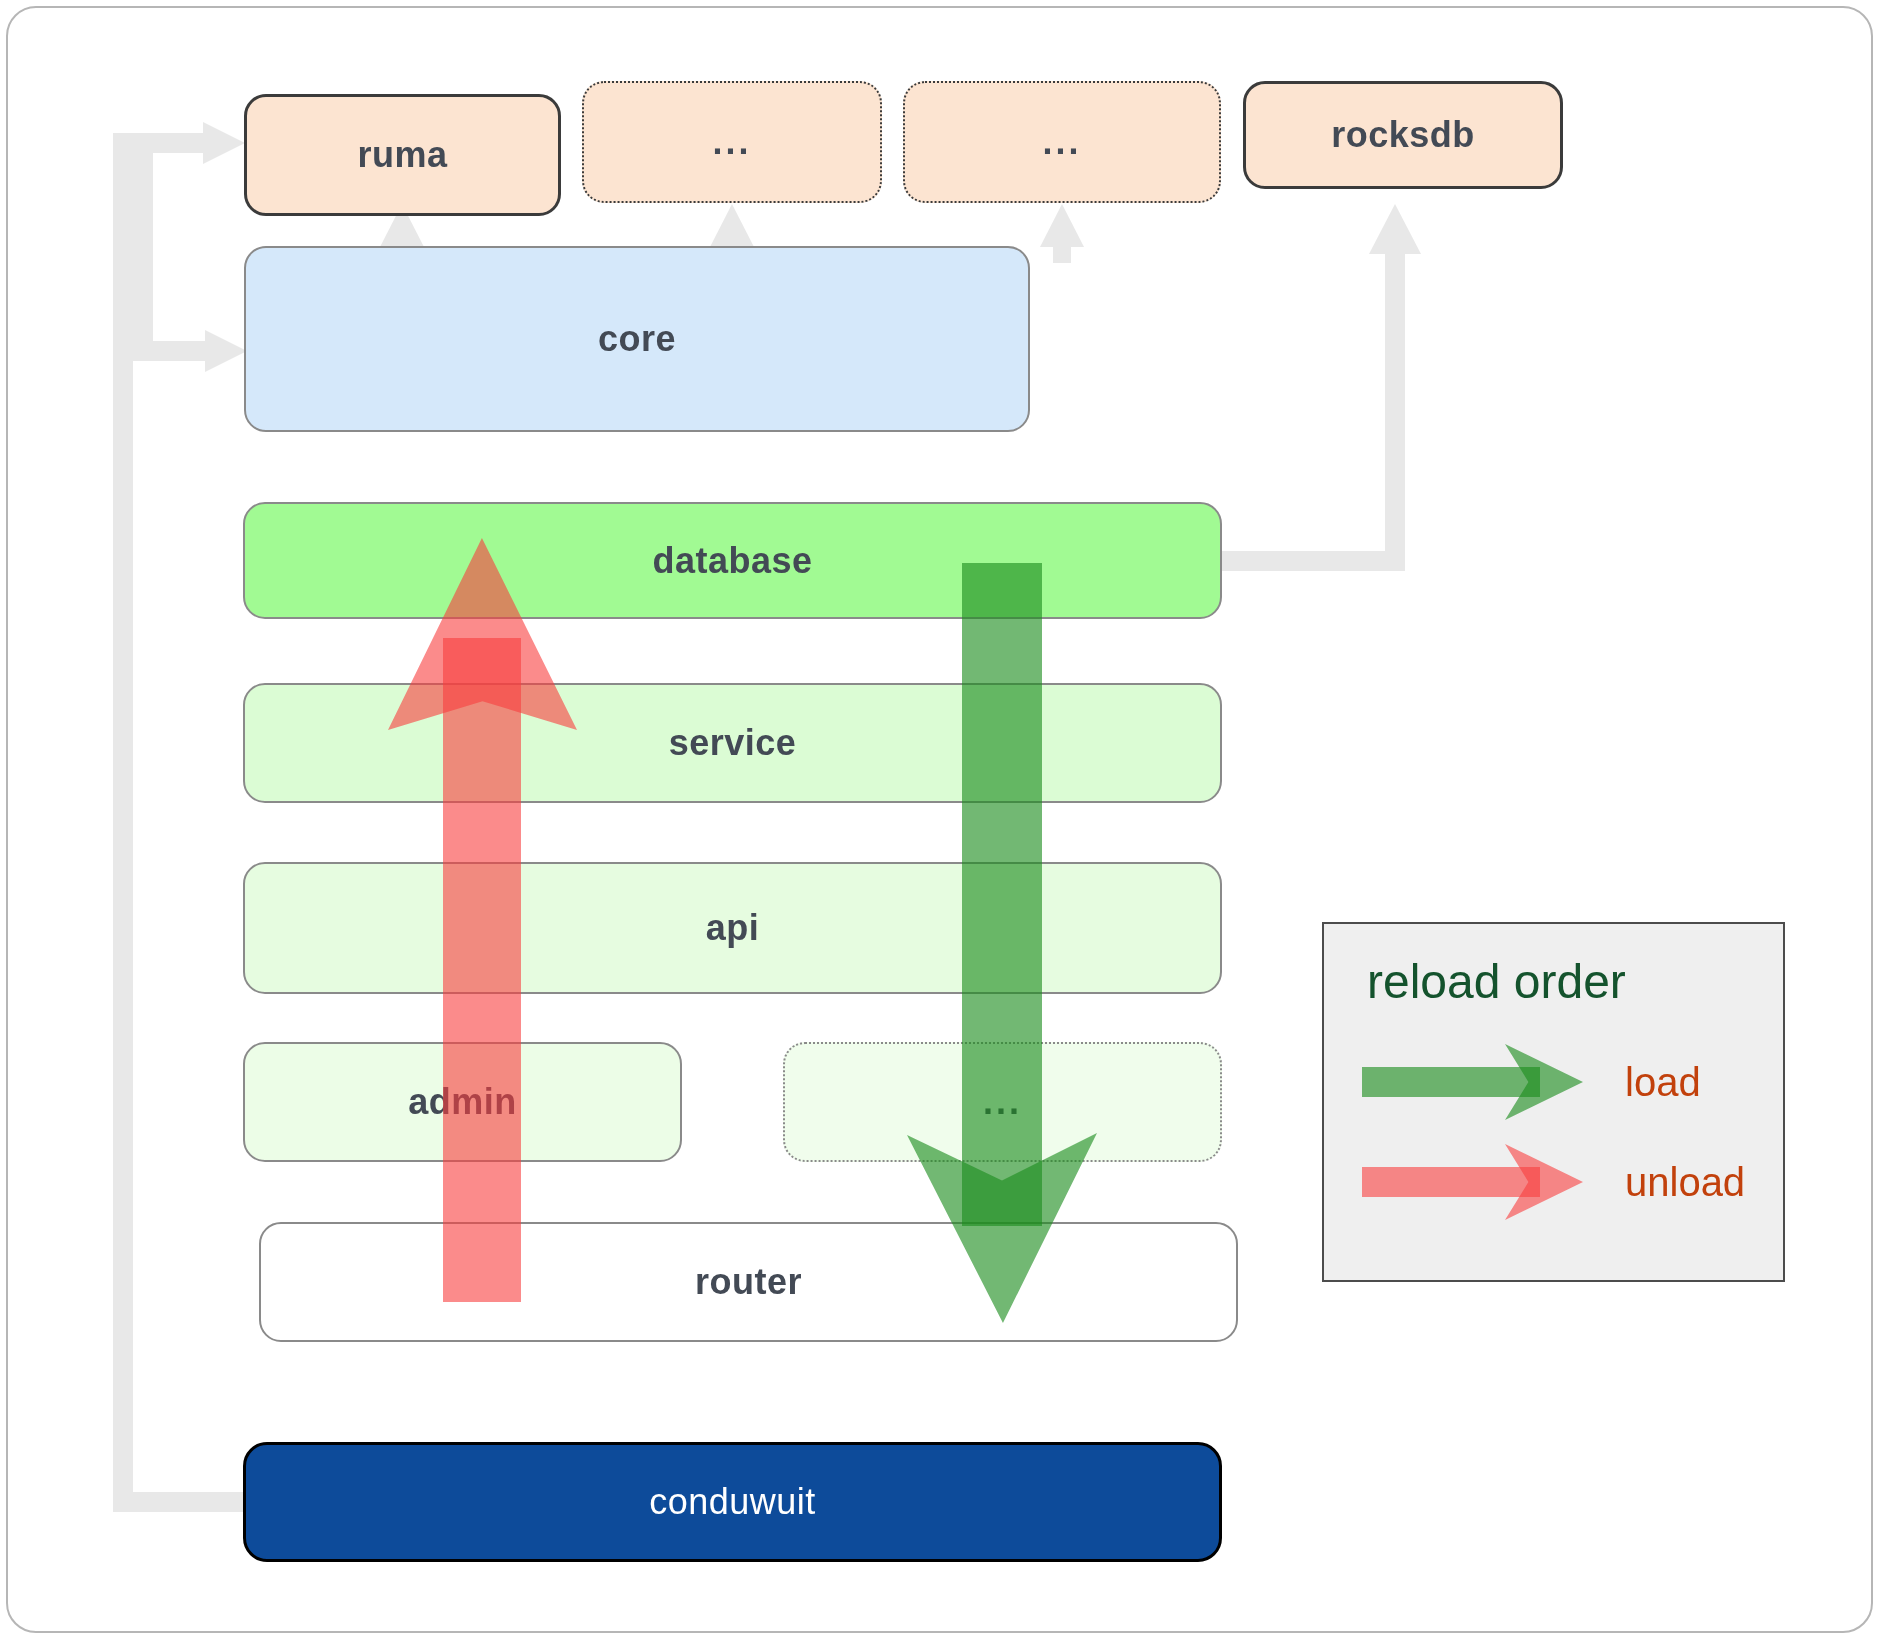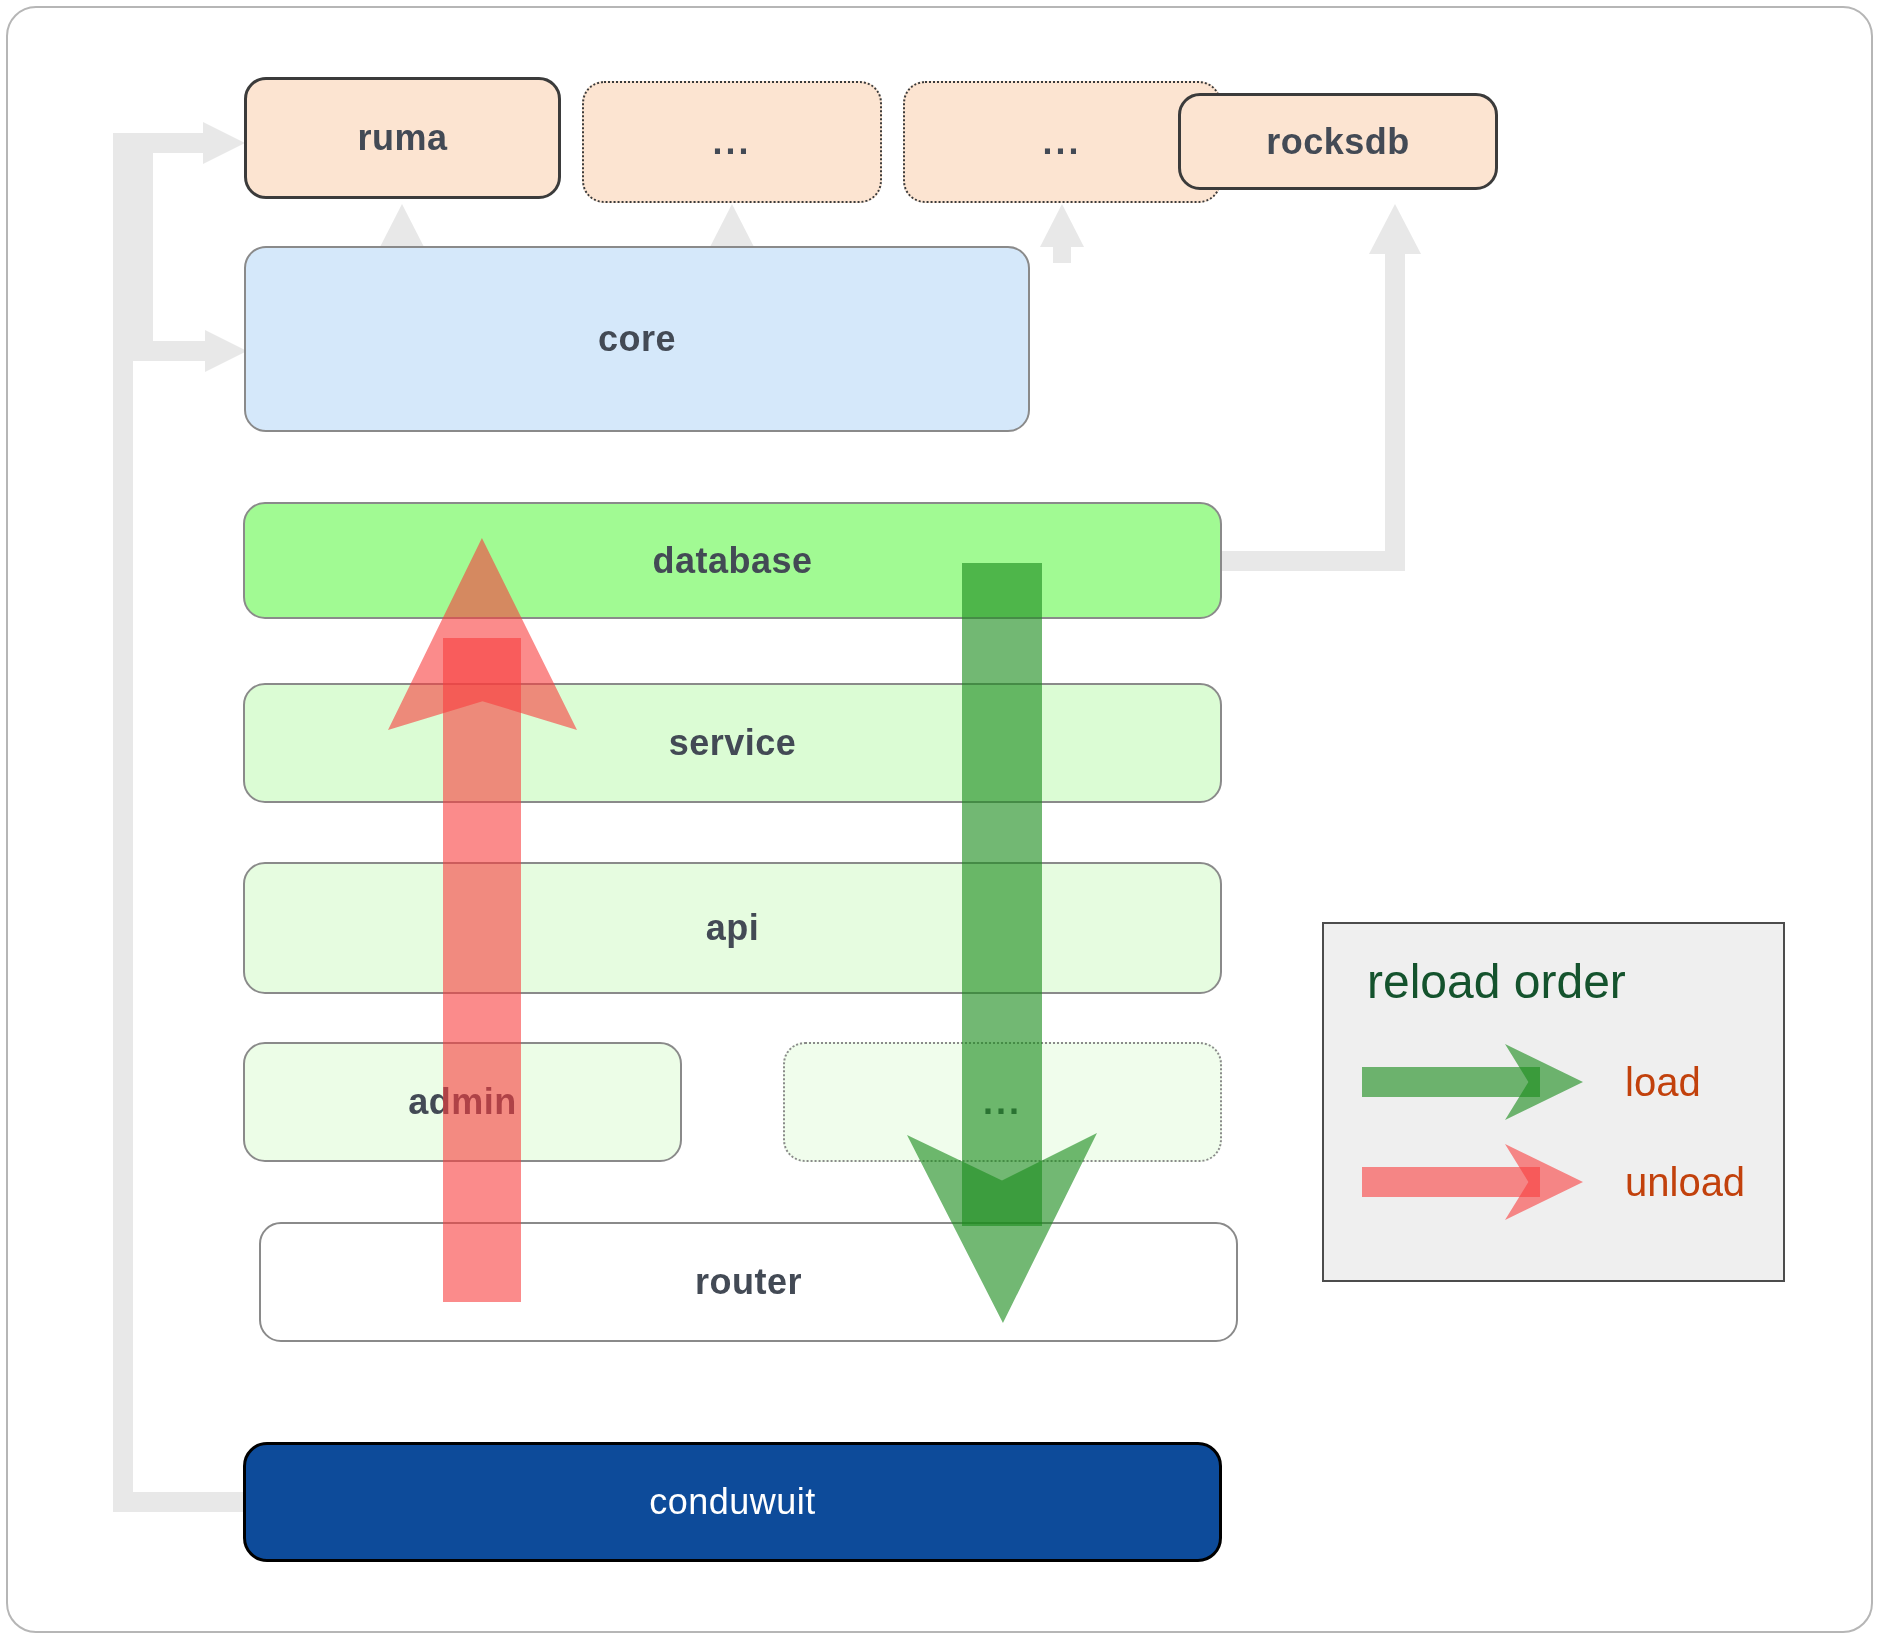--- a/index.html
+++ b/index.html
@@ -104,30 +104,30 @@
   <div class="seg" style="left:1385px; top:253px; width:20px; height:318px;"></div>
   <div class="ah ah-up" style="left:1369px; top:204px; width:52px; height:50px;"></div>
 
   <div class="seg" style="left:393px; top:246px; width:18px; height:17px;"></div>
   <div class="ah ah-up" style="left:380px; top:204px; width:44px; height:43px;"></div>
   <div class="seg" style="left:723px; top:246px; width:18px; height:17px;"></div>
   <div class="ah ah-up" style="left:710px; top:204px; width:44px; height:43px;"></div>
   <div class="seg" style="left:1053px; top:246px; width:18px; height:17px;"></div>
   <div class="ah ah-up" style="left:1040px; top:204px; width:44px; height:43px;"></div>
 
-  <div class="box peach b-solid-dark" style="left:244px; top:77px; width:317px; height:122px;">
+  <div class="box peach b-solid-dark" style="left:244px; top:94px; width:317px; height:122px;">
     <span>ruma</span>
   </div>
   <div class="box peach b-dotted-dark" style="left:582px; top:81px; width:300px; height:122px;">
     <span class="dots">...</span>
   </div>
   <div class="box peach b-dotted-dark" style="left:903px; top:81px; width:318px; height:122px;">
     <span class="dots">...</span>
   </div>
-  <div class="box peach b-solid-dark" style="left:1178px; top:81px; width:320px; height:97px;margin-top:12px;">
+  <div class="box peach b-solid-dark" style="left:1243px; top:81px; width:320px; height:108px;">
     <span>rocksdb</span>
   </div>
 
   <div class="box b-solid-gray" style="left:244px; top:246px; width:786px; height:186px; background:var(--blue);">
     <span>core</span>
   </div>
   <div class="box b-solid-gray" style="left:243px; top:502px; width:979px; height:117px; background:var(--green-bright);">
     <span>database</span>
   </div>
   <div class="box b-solid-gray" style="left:243px; top:683px; width:979px; height:120px; background:var(--green-light);">

